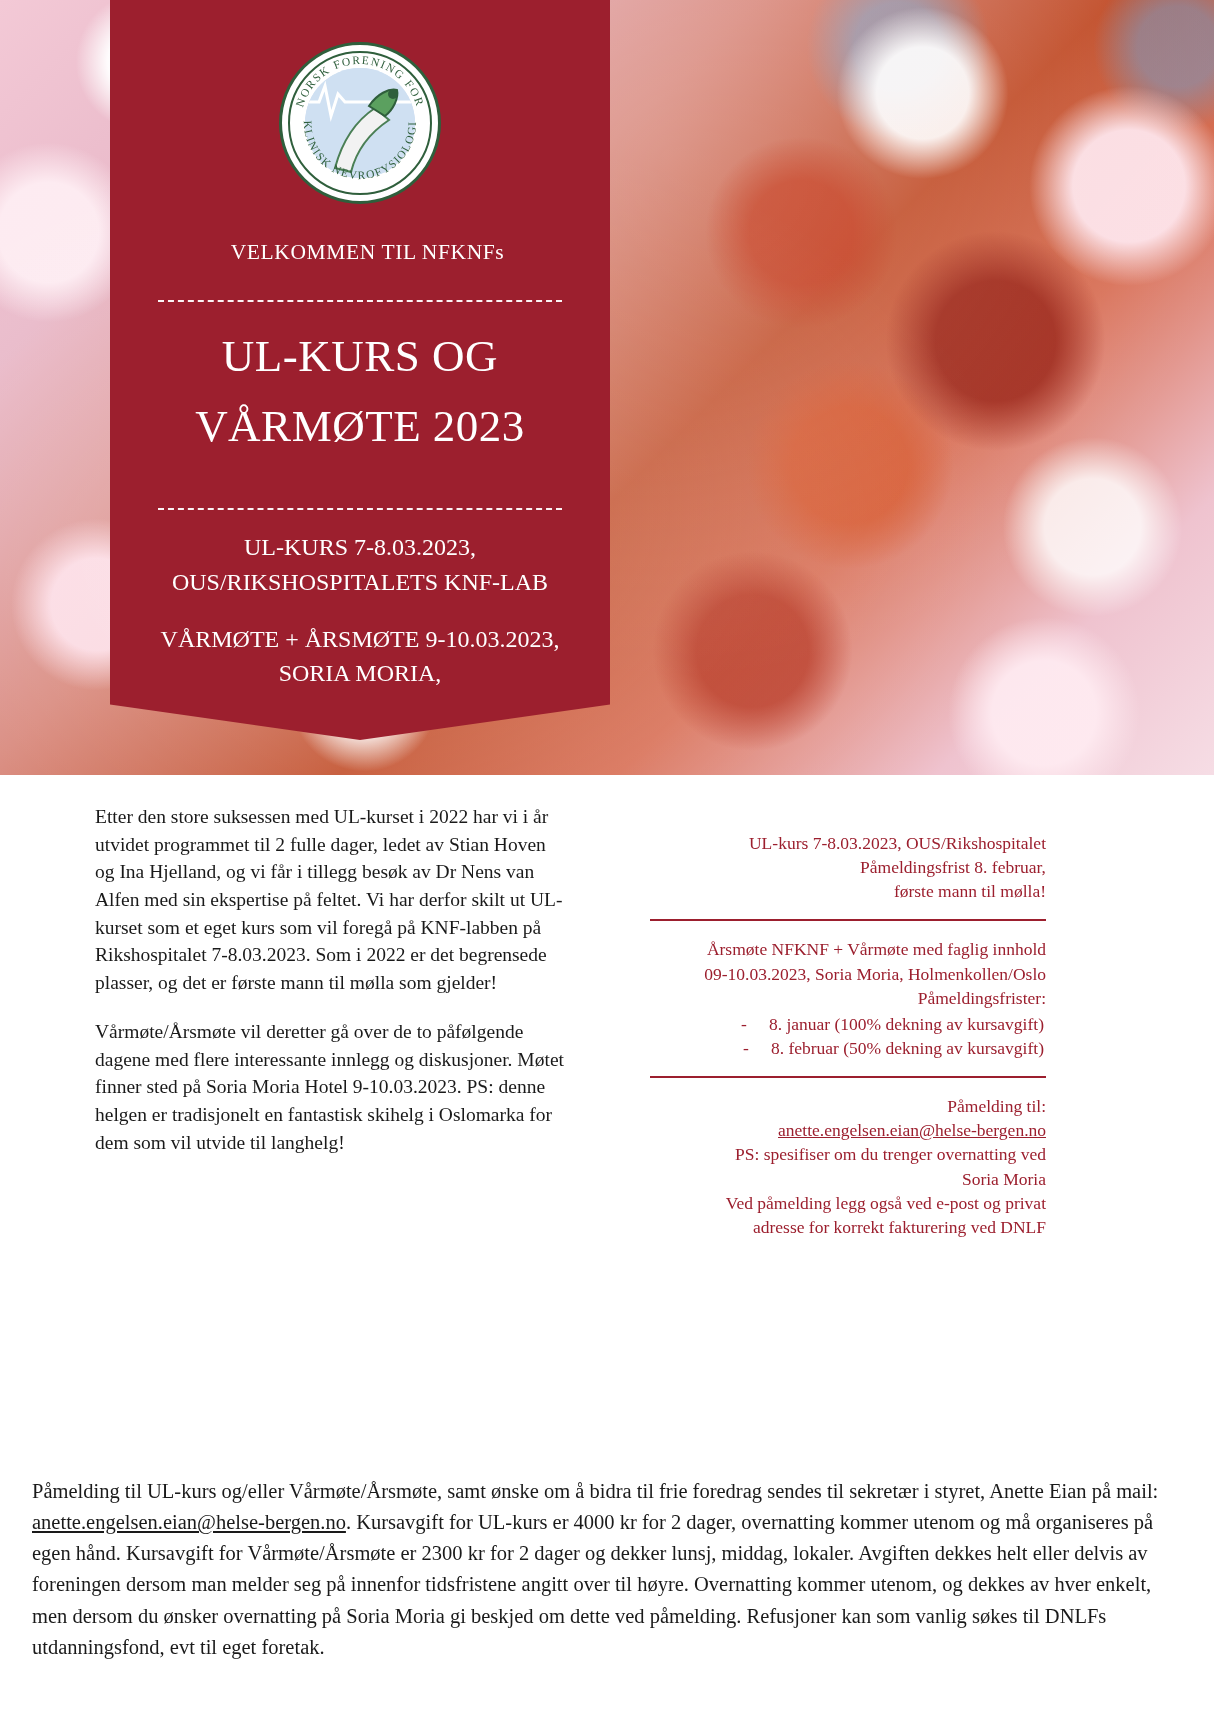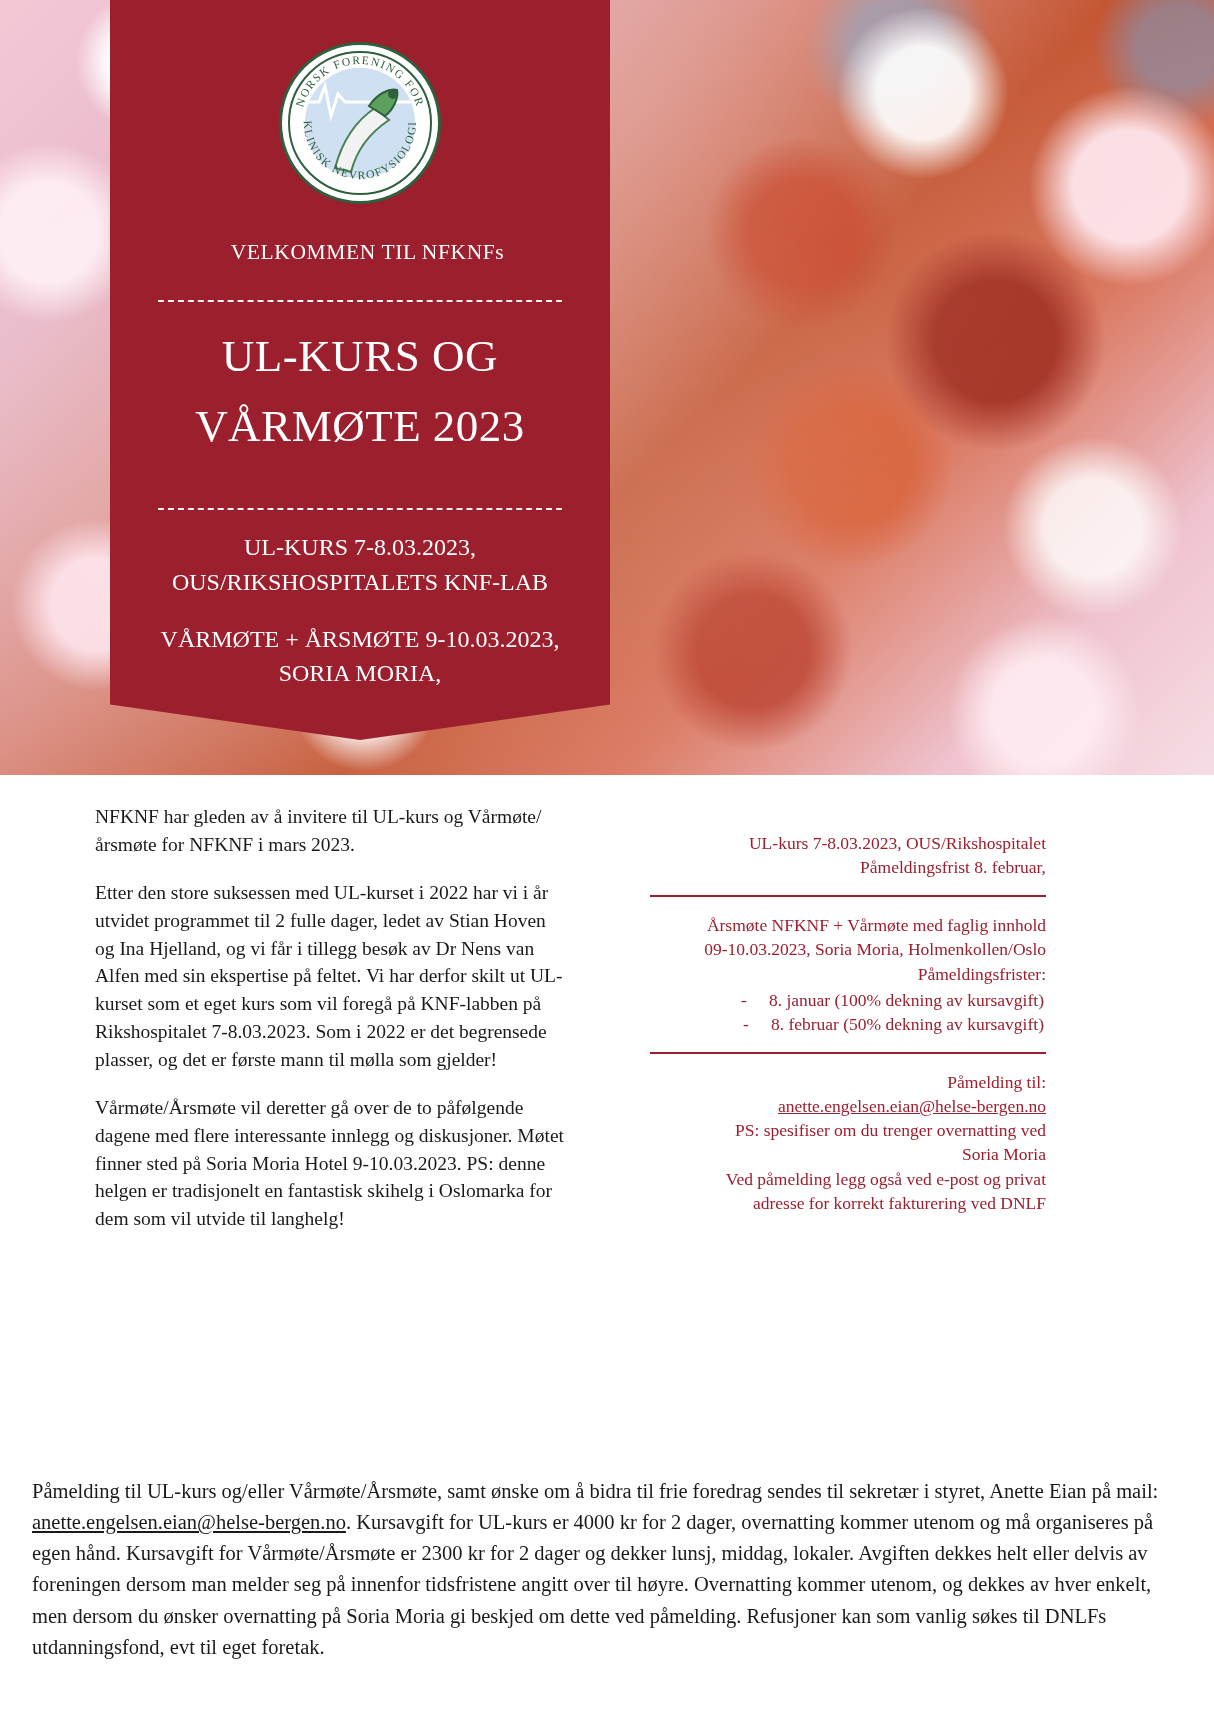--- a/index.html
+++ b/index.html
@@ -282,30 +282,30 @@
           <div>VÅRMØTE + ÅRSMØTE 9-10.03.2023,</div>
           <div>SORIA MORIA,</div>
         </div>
       </div>
     </div>
   </div>
 
   <div class="body-cols">
 
     <div class="col-left">
-      <p>NFKNF har gleden av å invitere til UL-kurs og Vårmøte/årsmøte for NFKNF i mars 2023.</p>
       <p>Etter den store suksessen med UL-kurset i 2022 har vi i år utvidet programmet til 2 fulle dager, ledet av Stian Hoven og Ina Hjelland, og vi får i tillegg besøk av Dr Nens van Alfen med sin ekspertise på feltet. Vi har derfor skilt ut UL-kurset som et eget kurs som vil foregå på KNF-labben på Rikshospitalet 7-8.03.2023. Som i 2022 er det begrensede plasser, og det er første mann til mølla som gjelder!</p>
       <p>Vårmøte/Årsmøte vil deretter gå over de to påfølgende dagene med flere interessante innlegg og diskusjoner. Møtet finner sted på Soria Moria Hotel 9-10.03.2023. PS: denne helgen er tradisjonelt en fantastisk skihelg i Oslomarka for dem som vil utvide til langhelg!</p>
     </div>
 
     <div class="col-right">
 
       <div class="right-block">
         <div>UL-kurs 7-8.03.2023, OUS/Rikshospitalet</div>
         <div>Påmeldingsfrist 8. februar,</div>
+        <div>første mann til mølla!</div>
       </div>
 
       <hr class="hr-red">
 
       <div class="right-block">
         <div>Årsmøte NFKNF + Vårmøte med faglig innhold</div>
         <div>09-10.03.2023, Soria Moria, Holmenkollen/Oslo</div>
         <div>Påmeldingsfrister:</div>
         <ul class="deadlines">
           <li>

